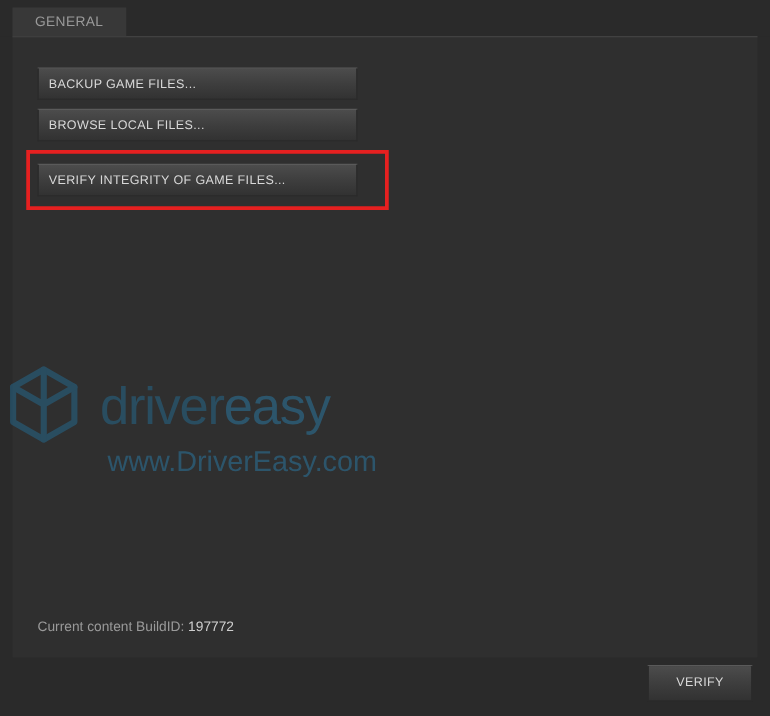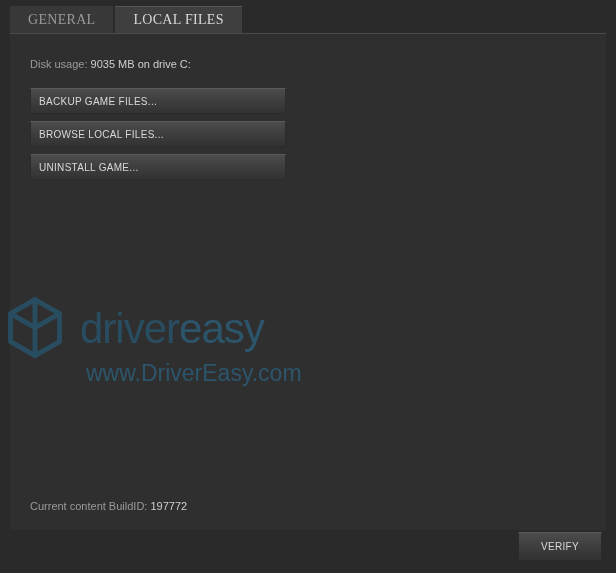--- a/index.html
+++ b/index.html
@@ -17,29 +17,28 @@
     }
     .tabs {
       display: flex;
       gap: 0px;
       background: #2a2a2a;
       padding: 6px 10px 0 10px;
       align-items: flex-end;
     }
     .tab {
       padding: 5px 18px;
-      font-size: 14px;
+      font-size: 11px;
       font-weight: 400;
       letter-spacing: 0.3px;
       color: #9a9a9a;
       background: #383838;
       cursor: pointer;
       margin-right: 2px;
       border-top: 1px solid transparent;
-      font-family: Liberation Serif, serif;
     }
     .tab.active {
       background: #3f3f3f;
       color: #d8d8d8;
       border-top: 1px solid #555;
     }
     .tab-underline {
       height: 1px;
       background: #4a4a4a;
       margin: 0 10px 0 10px;
@@ -150,37 +149,33 @@
       width: 70px;
       height: 70px;
       margin-right: 10px;
     }
   </style>
 </head>
 <body>
 
 <div class="tabs">
   <div class="tab">GENERAL</div>
-  <div class="tab active">LOCAL FILES</div>
 </div>
 <div class="tab-underline"></div>
 
 <div class="panel">
-  <div class="disk-usage">
-    <span class="label">Disk usage</span><span class="label">: </span><span class="value">9035 MB on drive C:</span>
-  </div>
 
   <div class="btn-row">
     <button class="steam-btn">BACKUP GAME FILES...</button>
   </div>
   <div class="btn-row">
     <button class="steam-btn">BROWSE LOCAL FILES...</button>
   </div>
-  <div class="btn-row">
-    <button class="steam-btn">UNINSTALL GAME...</button>
+  <div class="highlight-box">
+    <button class="steam-btn">VERIFY INTEGRITY OF GAME FILES...</button>
   </div>
 
   <div class="watermark">
     <div class="wm-wrap">
       <svg class="wm-icon" viewBox="0 0 100 100">
         <path d="M50 8 L85 28 L85 68 L50 88 L15 68 L15 28 Z" fill="none" stroke="#246b92" stroke-width="7" stroke-linejoin="round"></path>
         <path d="M50 8 L50 48 M15 28 L50 48 M85 28 L50 48 M50 48 L50 88" fill="none" stroke="#246b92" stroke-width="7" stroke-linecap="round"></path>
       </svg>
       <div>
         <div class="brand">

